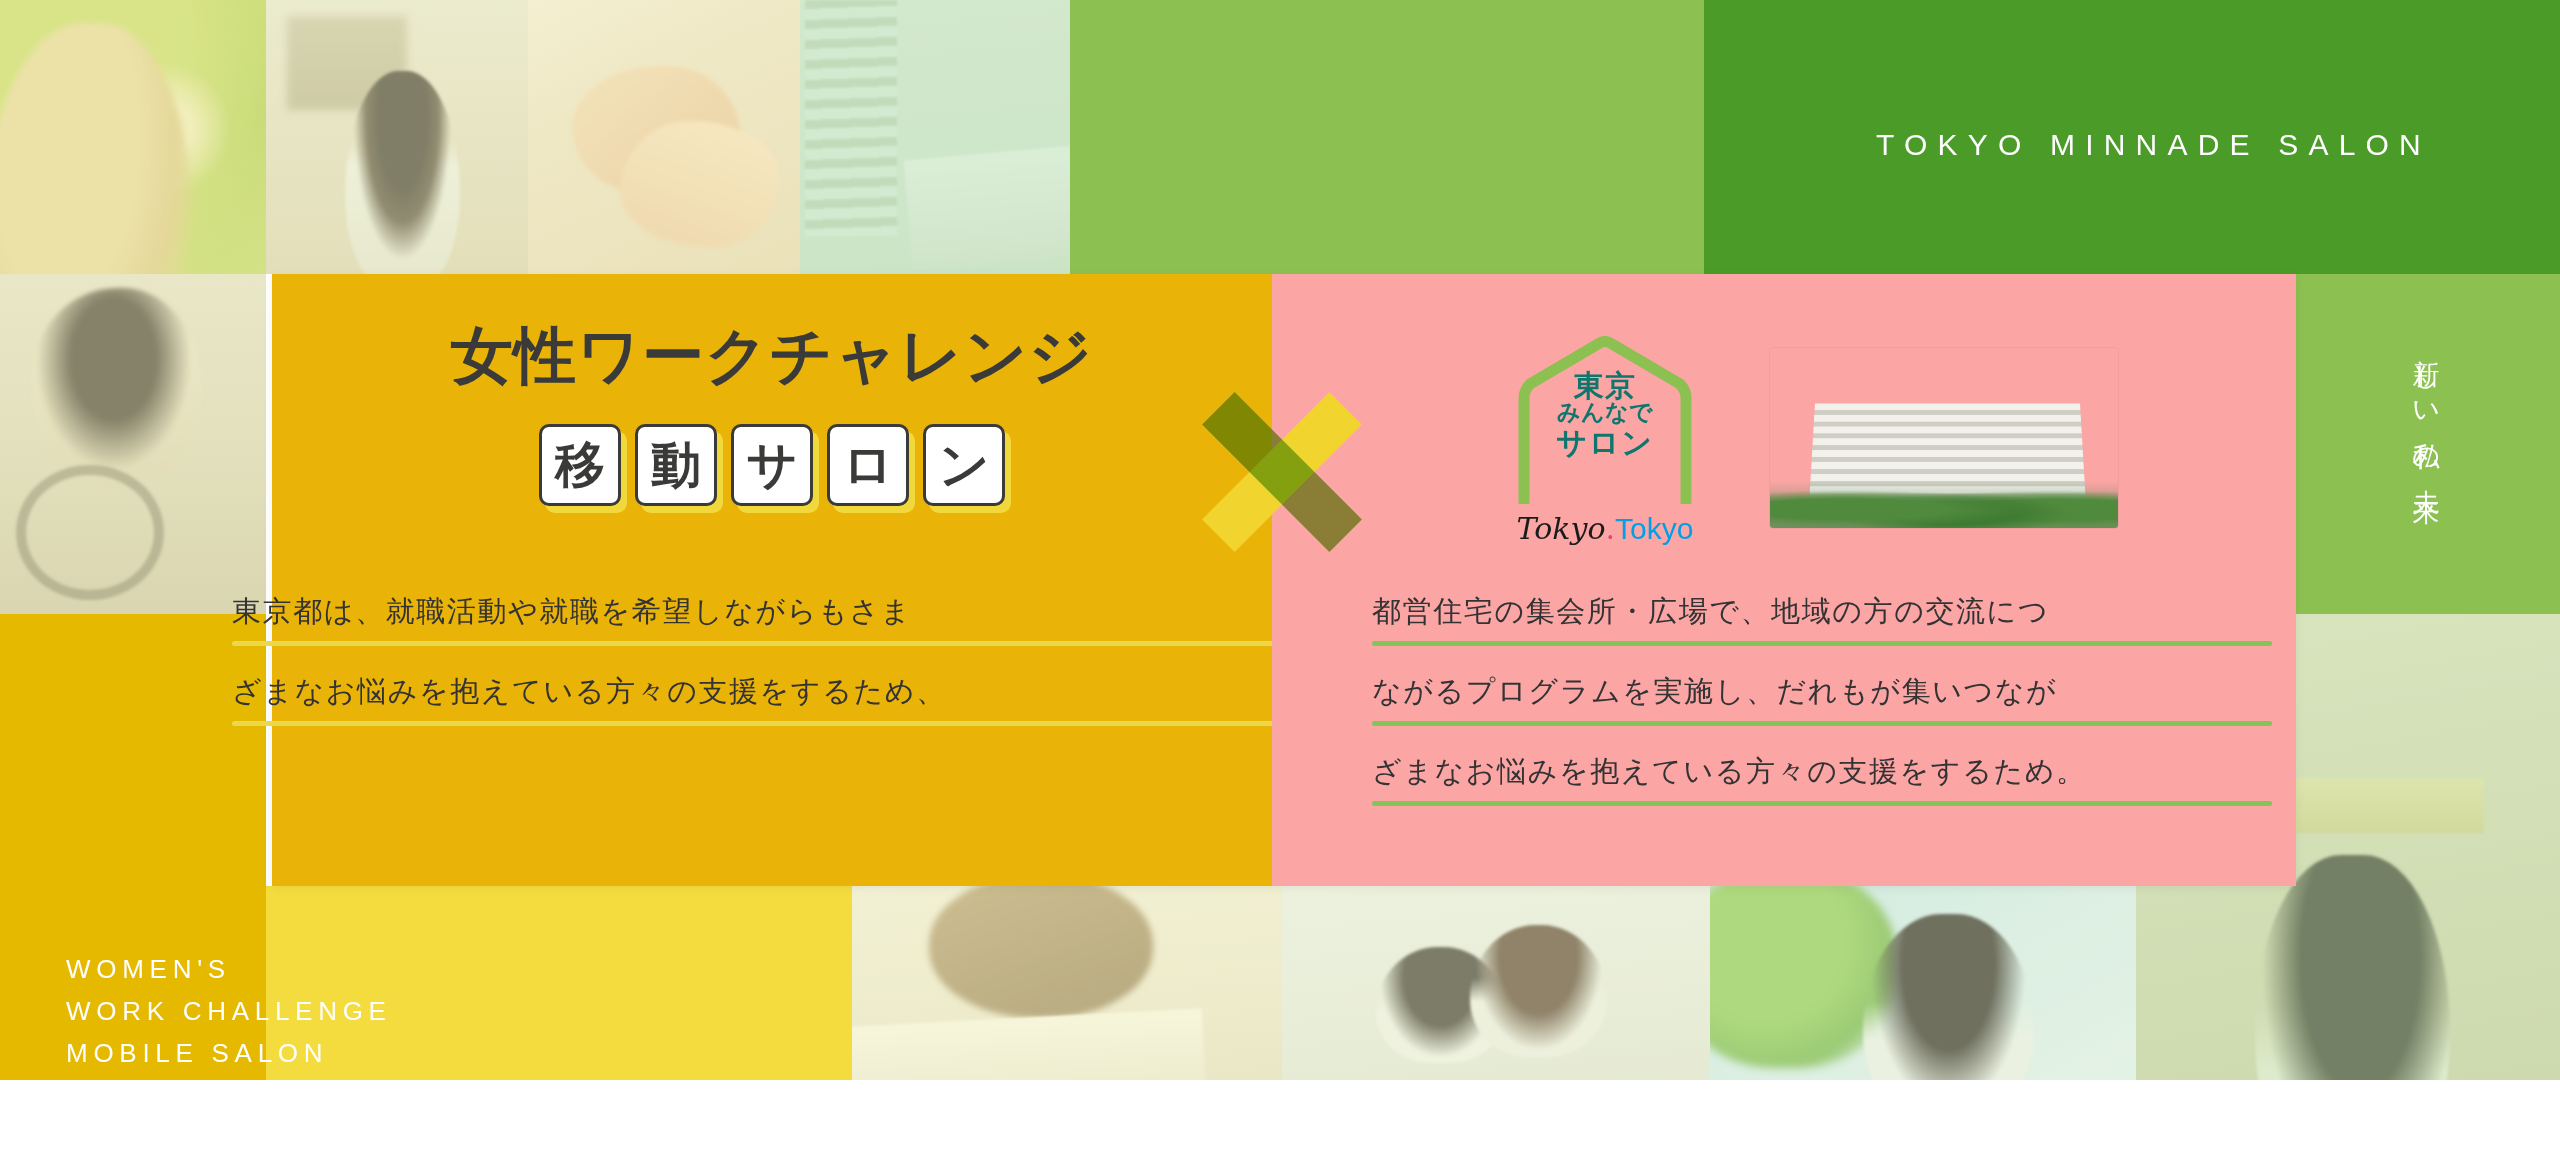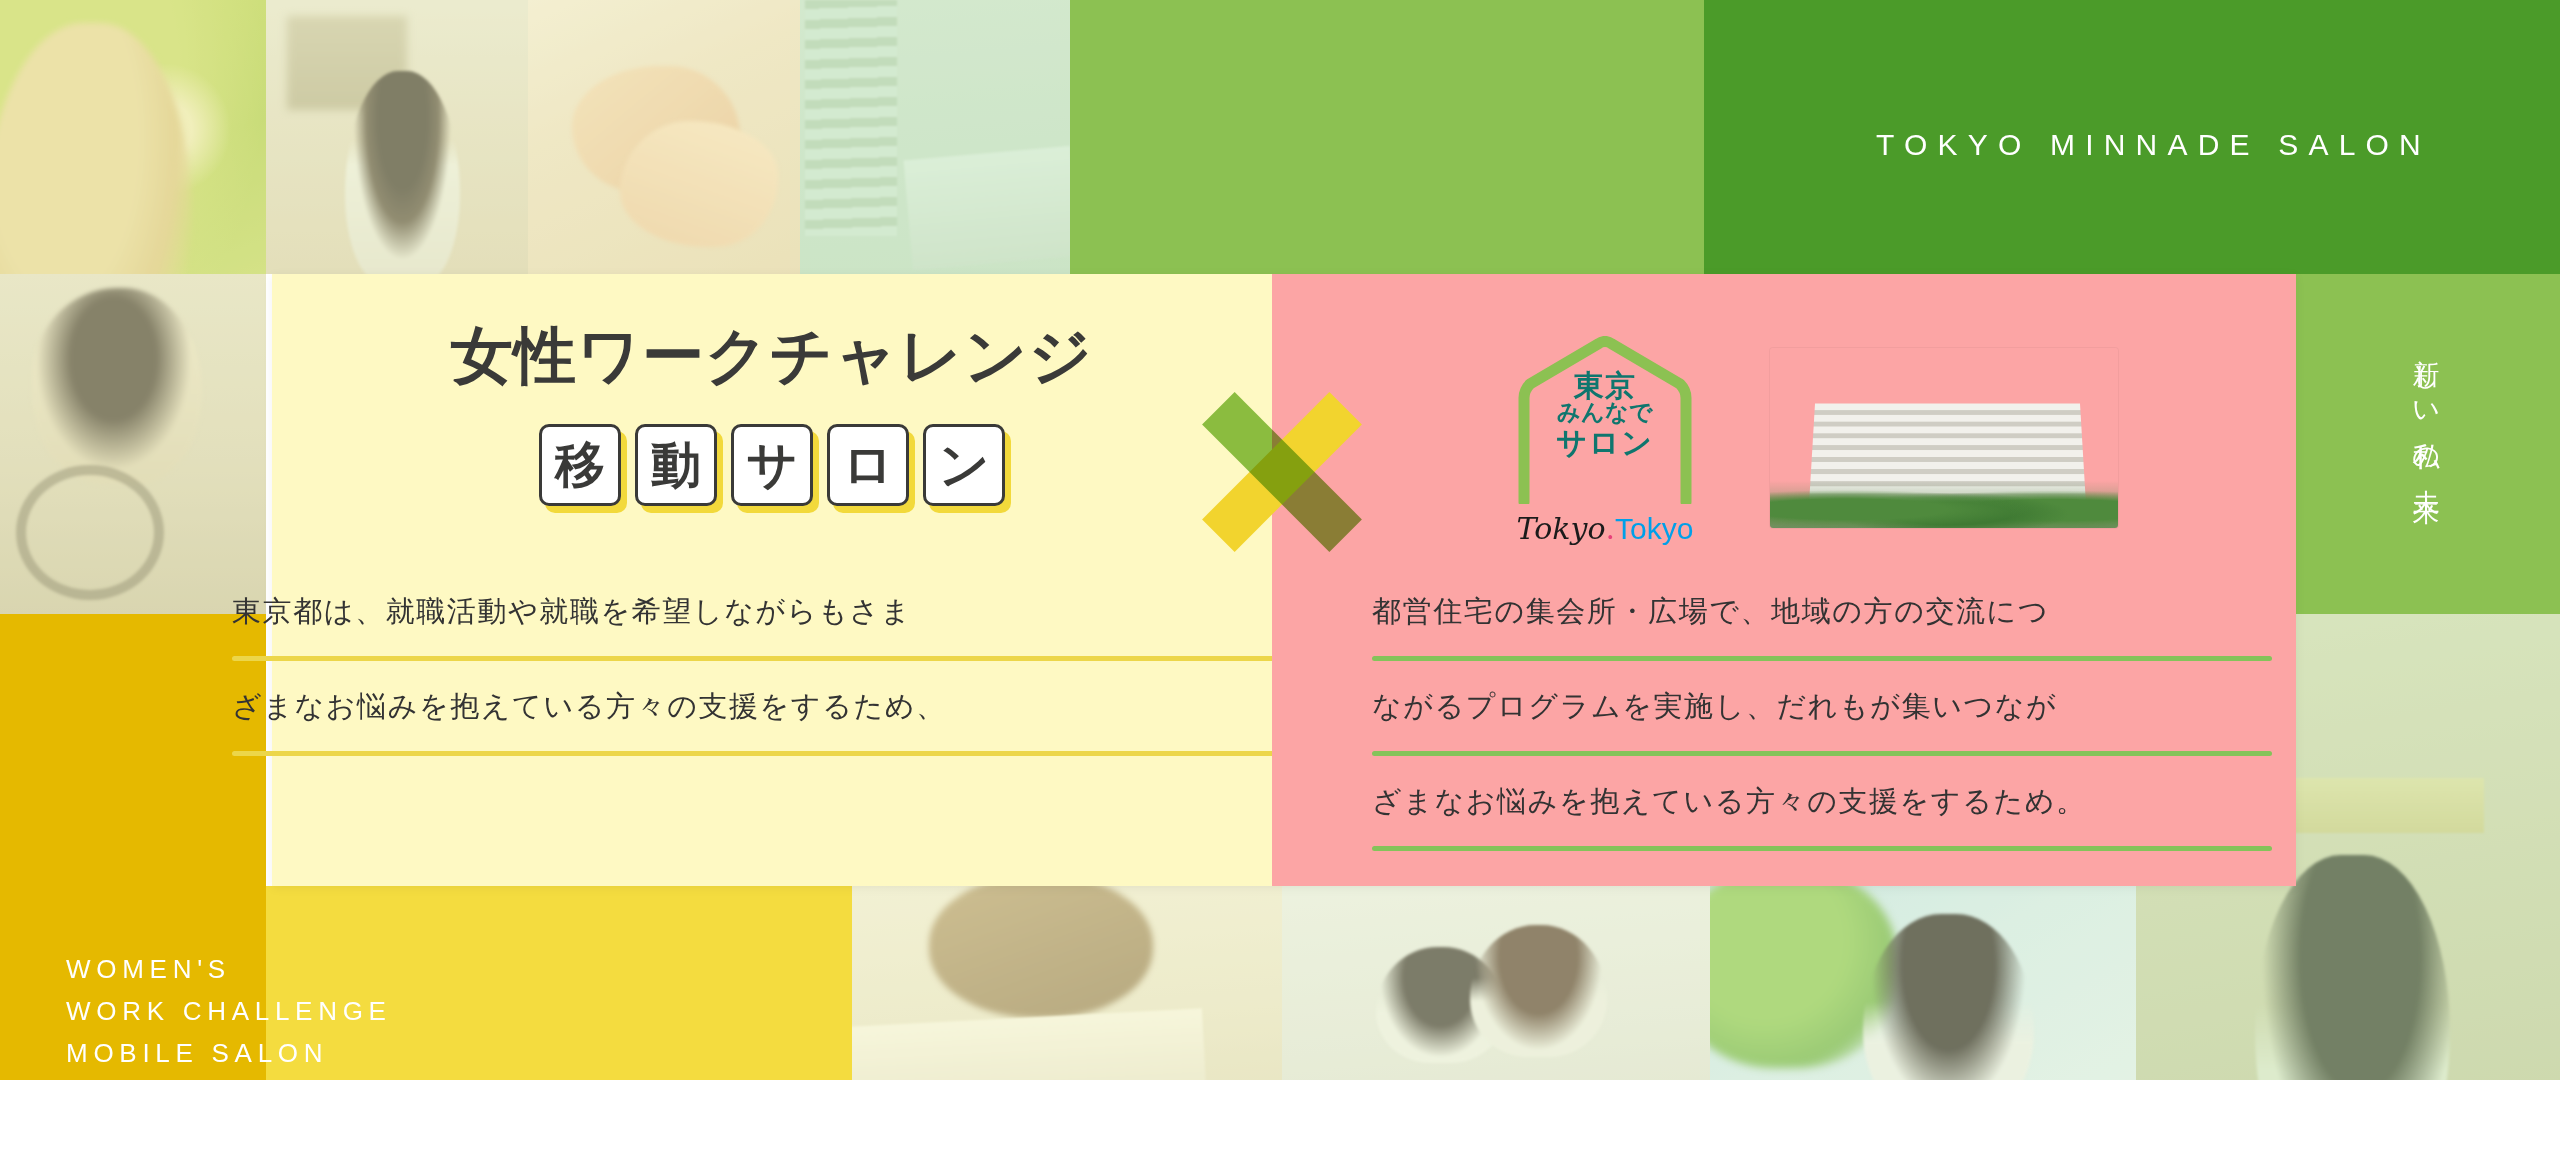--- a/index.html
+++ b/index.html
@@ -104,38 +104,38 @@
     font-size:27px;letter-spacing:.28em;font-weight:300;
     font-family:"DejaVu Sans","Liberation Sans",sans-serif;}
 
   
   .btm-en{position:absolute;color:#fff;font-size:26px;font-weight:300;
      letter-spacing:.22em;line-height:1.62;white-space:pre-line;}
 
   
   #card{position:absolute;left:272px;top:274px;width:2024px;height:612px;display:flex;
     box-shadow:0 2px 10px rgba(0,0,0,.06);}
-  .card-left{width:1000px;background:#fef9c3;position:relative;}
+  .card-left{width:1000px;background:#eab308;position:relative;}
   .card-right{flex:1;background:#fca5a5;position:relative;}
 
   
   .jp-title{position:absolute;left:0;right:0;top:40px;text-align:center;
     font-family:"DejaVu Sans","Liberation Sans",sans-serif;
     font-weight:bold;font-size:62px;letter-spacing:.02em;color:#3a3a38;}
   
   .boxrow{position:absolute;left:0;right:0;top:150px;display:flex;justify-content:center;gap:14px;}
   .boxchar{width:76px;height:76px;background:#fff;border:3px solid #3a3a38;border-radius:10px;
     box-shadow:6px 7px 0 #f2d93b;display:flex;align-items:center;justify-content:center;
     font-family:"DejaVu Sans","Liberation Sans",sans-serif;
     font-weight:bold;font-size:50px;color:#3a3a38;line-height:1;}
 
   
   .body-lines{position:absolute;font-family:"DejaVu Sans","Liberation Sans",sans-serif;
      font-size:29px;color:#333;letter-spacing:.055em;}
-  .bline{position:relative;padding-bottom:29px;margin-bottom:26px;white-space:nowrap;}
+  .bline{position:relative;padding-bottom:14px;margin-bottom:26px;white-space:nowrap;}
   .bline::after{content:"";position:absolute;left:0;right:0;bottom:0;height:5px;border-radius:3px;}
   .ul-yellow .bline::after{background:#ecd64a;}
   .ul-green  .bline::after{background:#84c35a;}
   .bline:last-child{margin-bottom:0;}
 
   
   #xmark{position:absolute;left:1196px;top:386px;width:172px;height:172px;}
   #xmark i{position:absolute;left:50%;top:-4px;width:46px;height:180px;margin-left:-23px;display:block;}
   #xmark i.a{background:#f2d42e;transform:rotate(45deg);}
   #xmark i.b{background:#8cc152;transform:rotate(-45deg);mix-blend-mode:multiply;}

